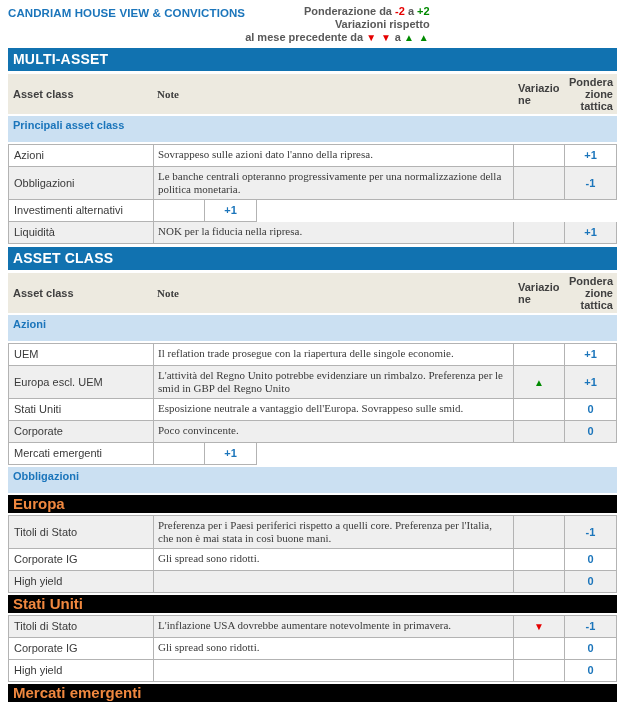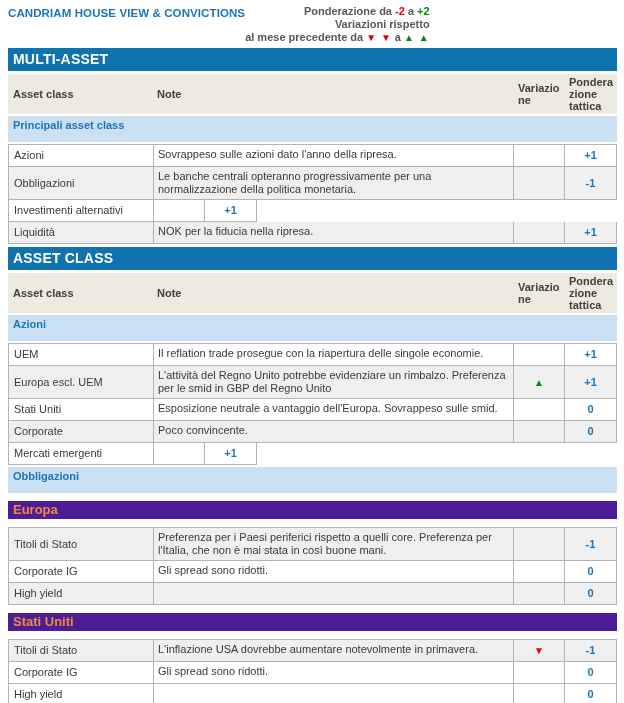--- a/index.html
+++ b/index.html
@@ -24,33 +24,33 @@
     background:#1172b0; color:#ffffff; font-weight:bold; font-size:14px;
     height:23px; line-height:23px; padding-left:5px; letter-spacing:0.2px;
   }
   .header-row {
     display:flex; background:#edeae0; margin-top:3px; margin-bottom:2px;
     min-height:37px; align-items:center;
     font-weight:bold; color:#404040; font-size:11px; line-height:12px;
   }
   .hcell { padding:2px 4px; overflow-wrap:break-word; word-wrap:break-word; }
   .col-asset  { width:145px; flex:0 0 145px; }
-  .col-note   { flex:1 1 auto; min-width:0; }
+  .col-note   { flex:1 1 auto; min-width:0;font-family:Liberation Serif, serif; }
   .col-var    { width:51px; flex:0 0 51px; }
   .col-weight { width:52px; flex:0 0 52px; }
   .header-row .col-asset { padding-left:5px; }
-  .header-row .col-weight { text-align:left; }
+  .header-row .col-weight { text-align:right; }
 
   .group-header {
     background:#cbe0f2; color:#1b75bb; font-weight:bold; font-size:11px;
     height:26px; line-height:19px; padding-left:5px; margin:2px 0;
   }
   .subgroup-header {
-    color:#f0883f; font-weight:bold; font-size:13px; background:#4c1d95;
-    height:18px; line-height:18px; padding-left:5px; margin:8px 0;
+    color:#f0883f; font-weight:bold; font-size:15px; background:#000000;
+    height:18px; line-height:18px; padding-left:5px; margin:2px 0;
   }
 
   .rows { border-top:1px solid #b3b3b3; border-left:1px solid #b3b3b3; }
   .body-row { display:flex; background:#ffffff; min-height:22px; }
   .body-row.shaded { background:#efefef; }
   .body-cell {
     border-right:1px solid #b3b3b3; border-bottom:1px solid #b3b3b3;
     padding:3px 4px; font-size:11px; line-height:13px; color:#3a3a3a;
   }
   .body-row .col-asset { padding-left:5px; white-space:nowrap; overflow:hidden; display:flex; align-items:center; }

